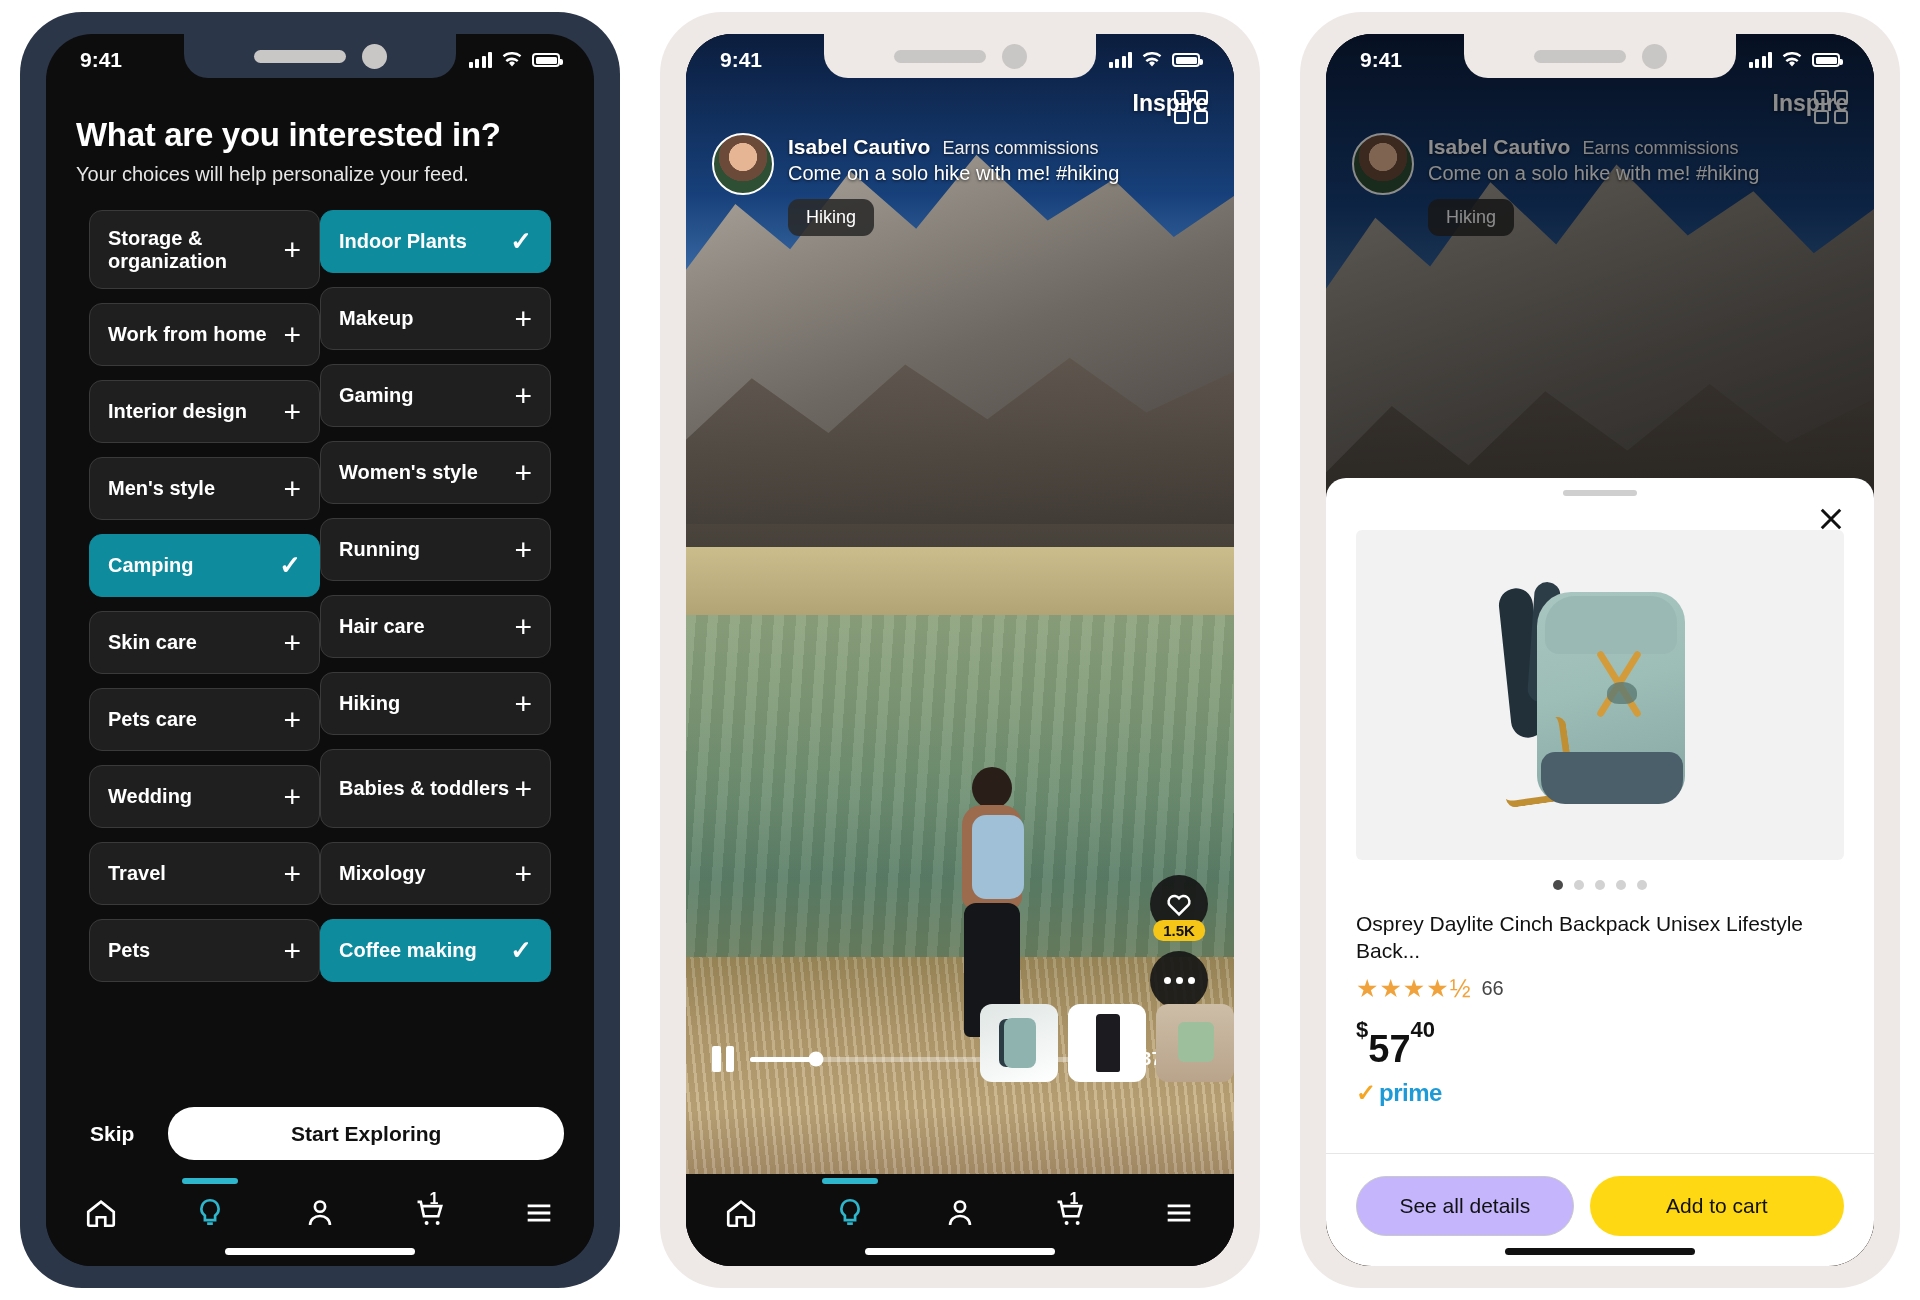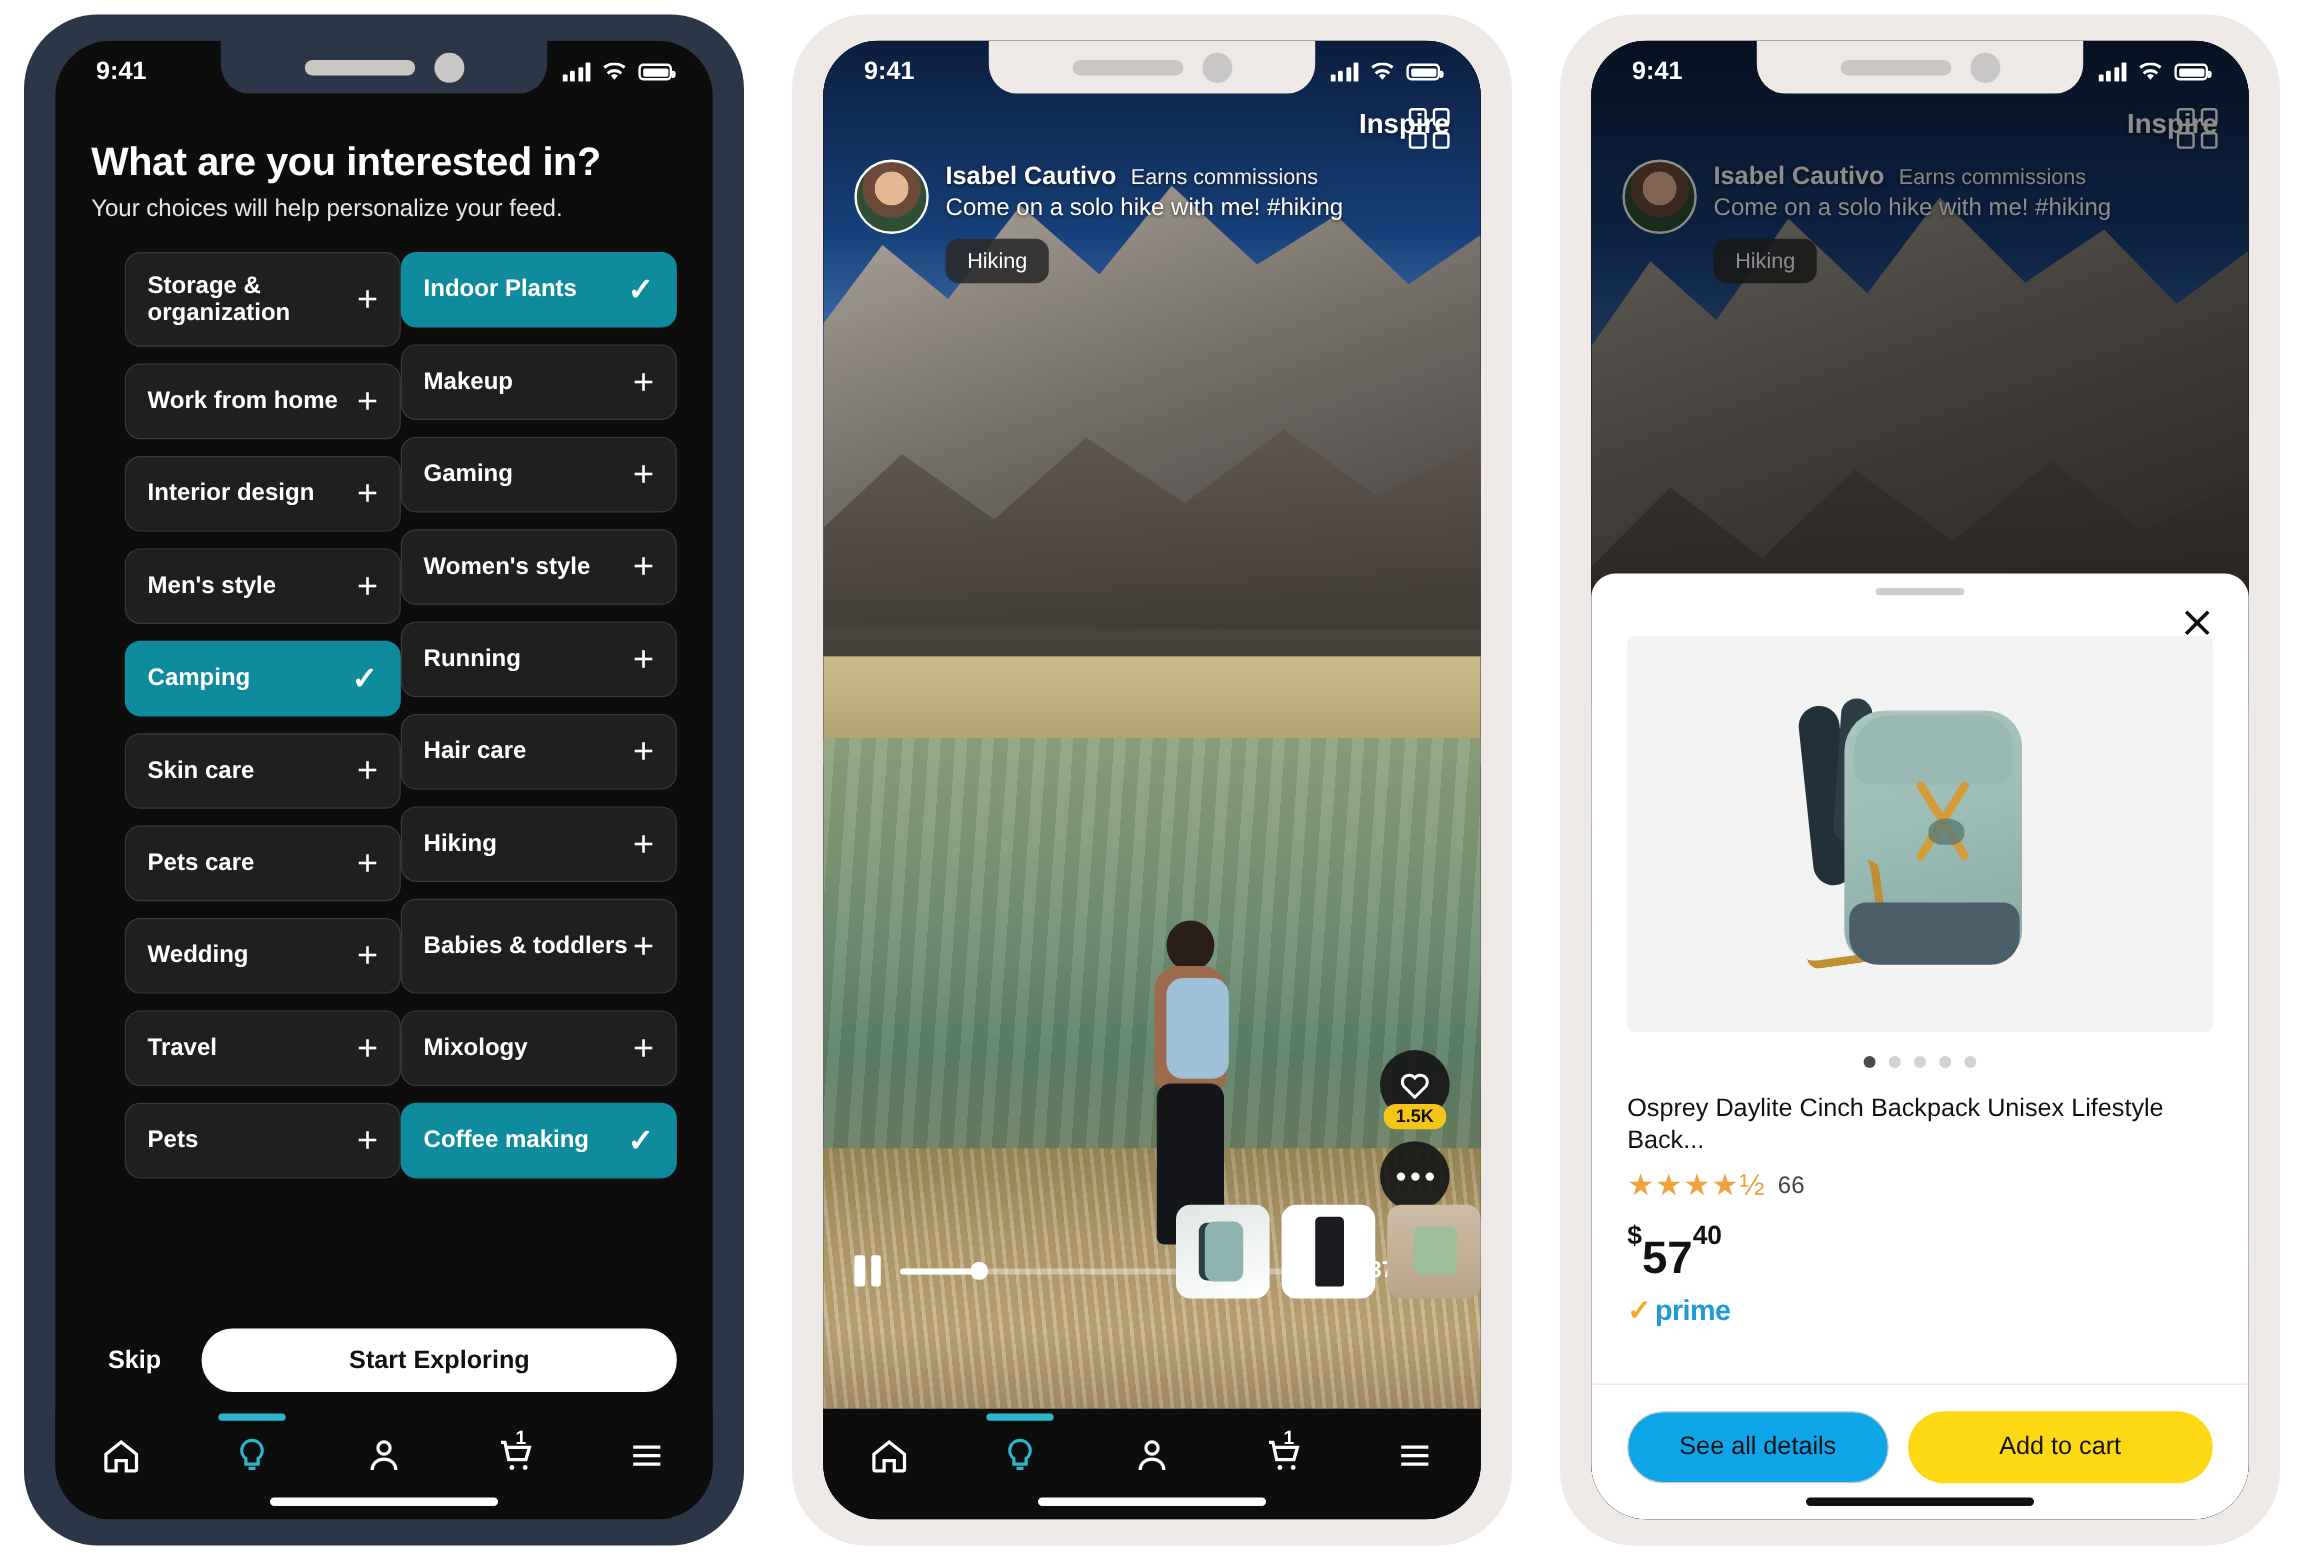--- a/index.html
+++ b/index.html
@@ -34,21 +34,21 @@
   .batt::after { content:""; position:absolute; right:-5px; top:4px; width:3px; height:6px; background:#fff; border-radius:0 2px 2px 0; }
   .batt i { position:absolute; inset:1.5px; background:#fff; border-radius:1.5px; display:block; }
 
   .homebar { position:absolute; bottom:11px; left:50%; transform:translateX(-50%); width:190px; height:7px; border-radius:4px; background:#fff; z-index:45; }
 
   
   .s1 { background:#0d0d0d; width:100%; height:100%; display:flex; flex-direction:column; padding-top:62px; }
   .s1 .head { padding: 20px 30px 6px; }
   .s1 h1 { color:#fff; font-size:33px; font-weight:bold; letter-spacing:-0.3px; }
   .s1 .sub { color:#e6e6e6; font-size:20px; margin-top:9px; }
-  .chips { display:flex; padding: 18px 30px 0; flex:1; overflow:hidden;margin-left:28px; }
+  .chips { display:flex; padding: 18px 43px 0; flex:1; overflow:hidden; }
   .col { flex:1; display:flex; flex-direction:column; gap:14px; }
   .chip { background:#1f1f1f; border:1px solid #3a3a3a; border-radius:13px; padding: 0 18px; height:63px; display:flex; align-items:center; justify-content:space-between; color:#fff; font-size:20px; font-weight:bold; }
   .chip.tall { height:79px; }
   .chip.sel { background:#0f8b9e; border-color:#0f8b9e; }
   .chip .lbl { line-height:1.15; }
   .chip .plus { font-size:30px; font-weight:300; line-height:1; }
   .chip .tick { font-size:26px; font-weight:bold; }
   .col.right { margin-top:0; }
 
   .ctarow { display:flex; align-items:center; gap:20px; padding: 18px 30px 14px; }
@@ -152,21 +152,21 @@
   .rcount { color:#444; font-size:20px; }
   .pprice { margin-top:12px; color:#111; display:flex; align-items:flex-start; }
   .pprice .cur { font-size:22px; font-weight:bold; margin-top:4px; }
   .pprice .whole { font-size:38px; font-weight:bold; line-height:.95;margin-top:18px; }
   .pprice .frac { font-size:22px; font-weight:bold; margin-top:4px; }
   .primebadge { margin-top:12px; display:flex; align-items:center; gap:3px; }
   .primebadge .chk { color:#f5a623; font-size:24px; font-weight:bold; line-height:1; }
   .primebadge .ptxt { color:#1e9bd7; font-size:24px; font-weight:bold; letter-spacing:-0.5px; }
 
   .pactions { margin-top:auto; border-top:1px solid #e6e6e6; padding: 22px 30px 30px; display:flex; gap:16px; }
-  .btn-outline { flex:1; height:60px; border:1px solid #c9c9c9; border-radius:30px; background:#0ea5e9; color:#111; font-size:21px; display:flex; align-items:center; justify-content:center; }
+  .btn-outline { flex:1; height:60px; border:1px solid #c9c9c9; border-radius:30px; background:#c4b5fd; color:#111; font-size:21px; display:flex; align-items:center; justify-content:center; }
   .btn-yellow { flex:1.18; height:60px; border-radius:30px; background:#ffd814; color:#111; font-size:21px; display:flex; align-items:center; justify-content:center; }
 </style>
 </head>
 <body>
 
 <div class="stage">
 
   <div class="panel">
     <div class="phone phone-dark">
       <div class="screen">

